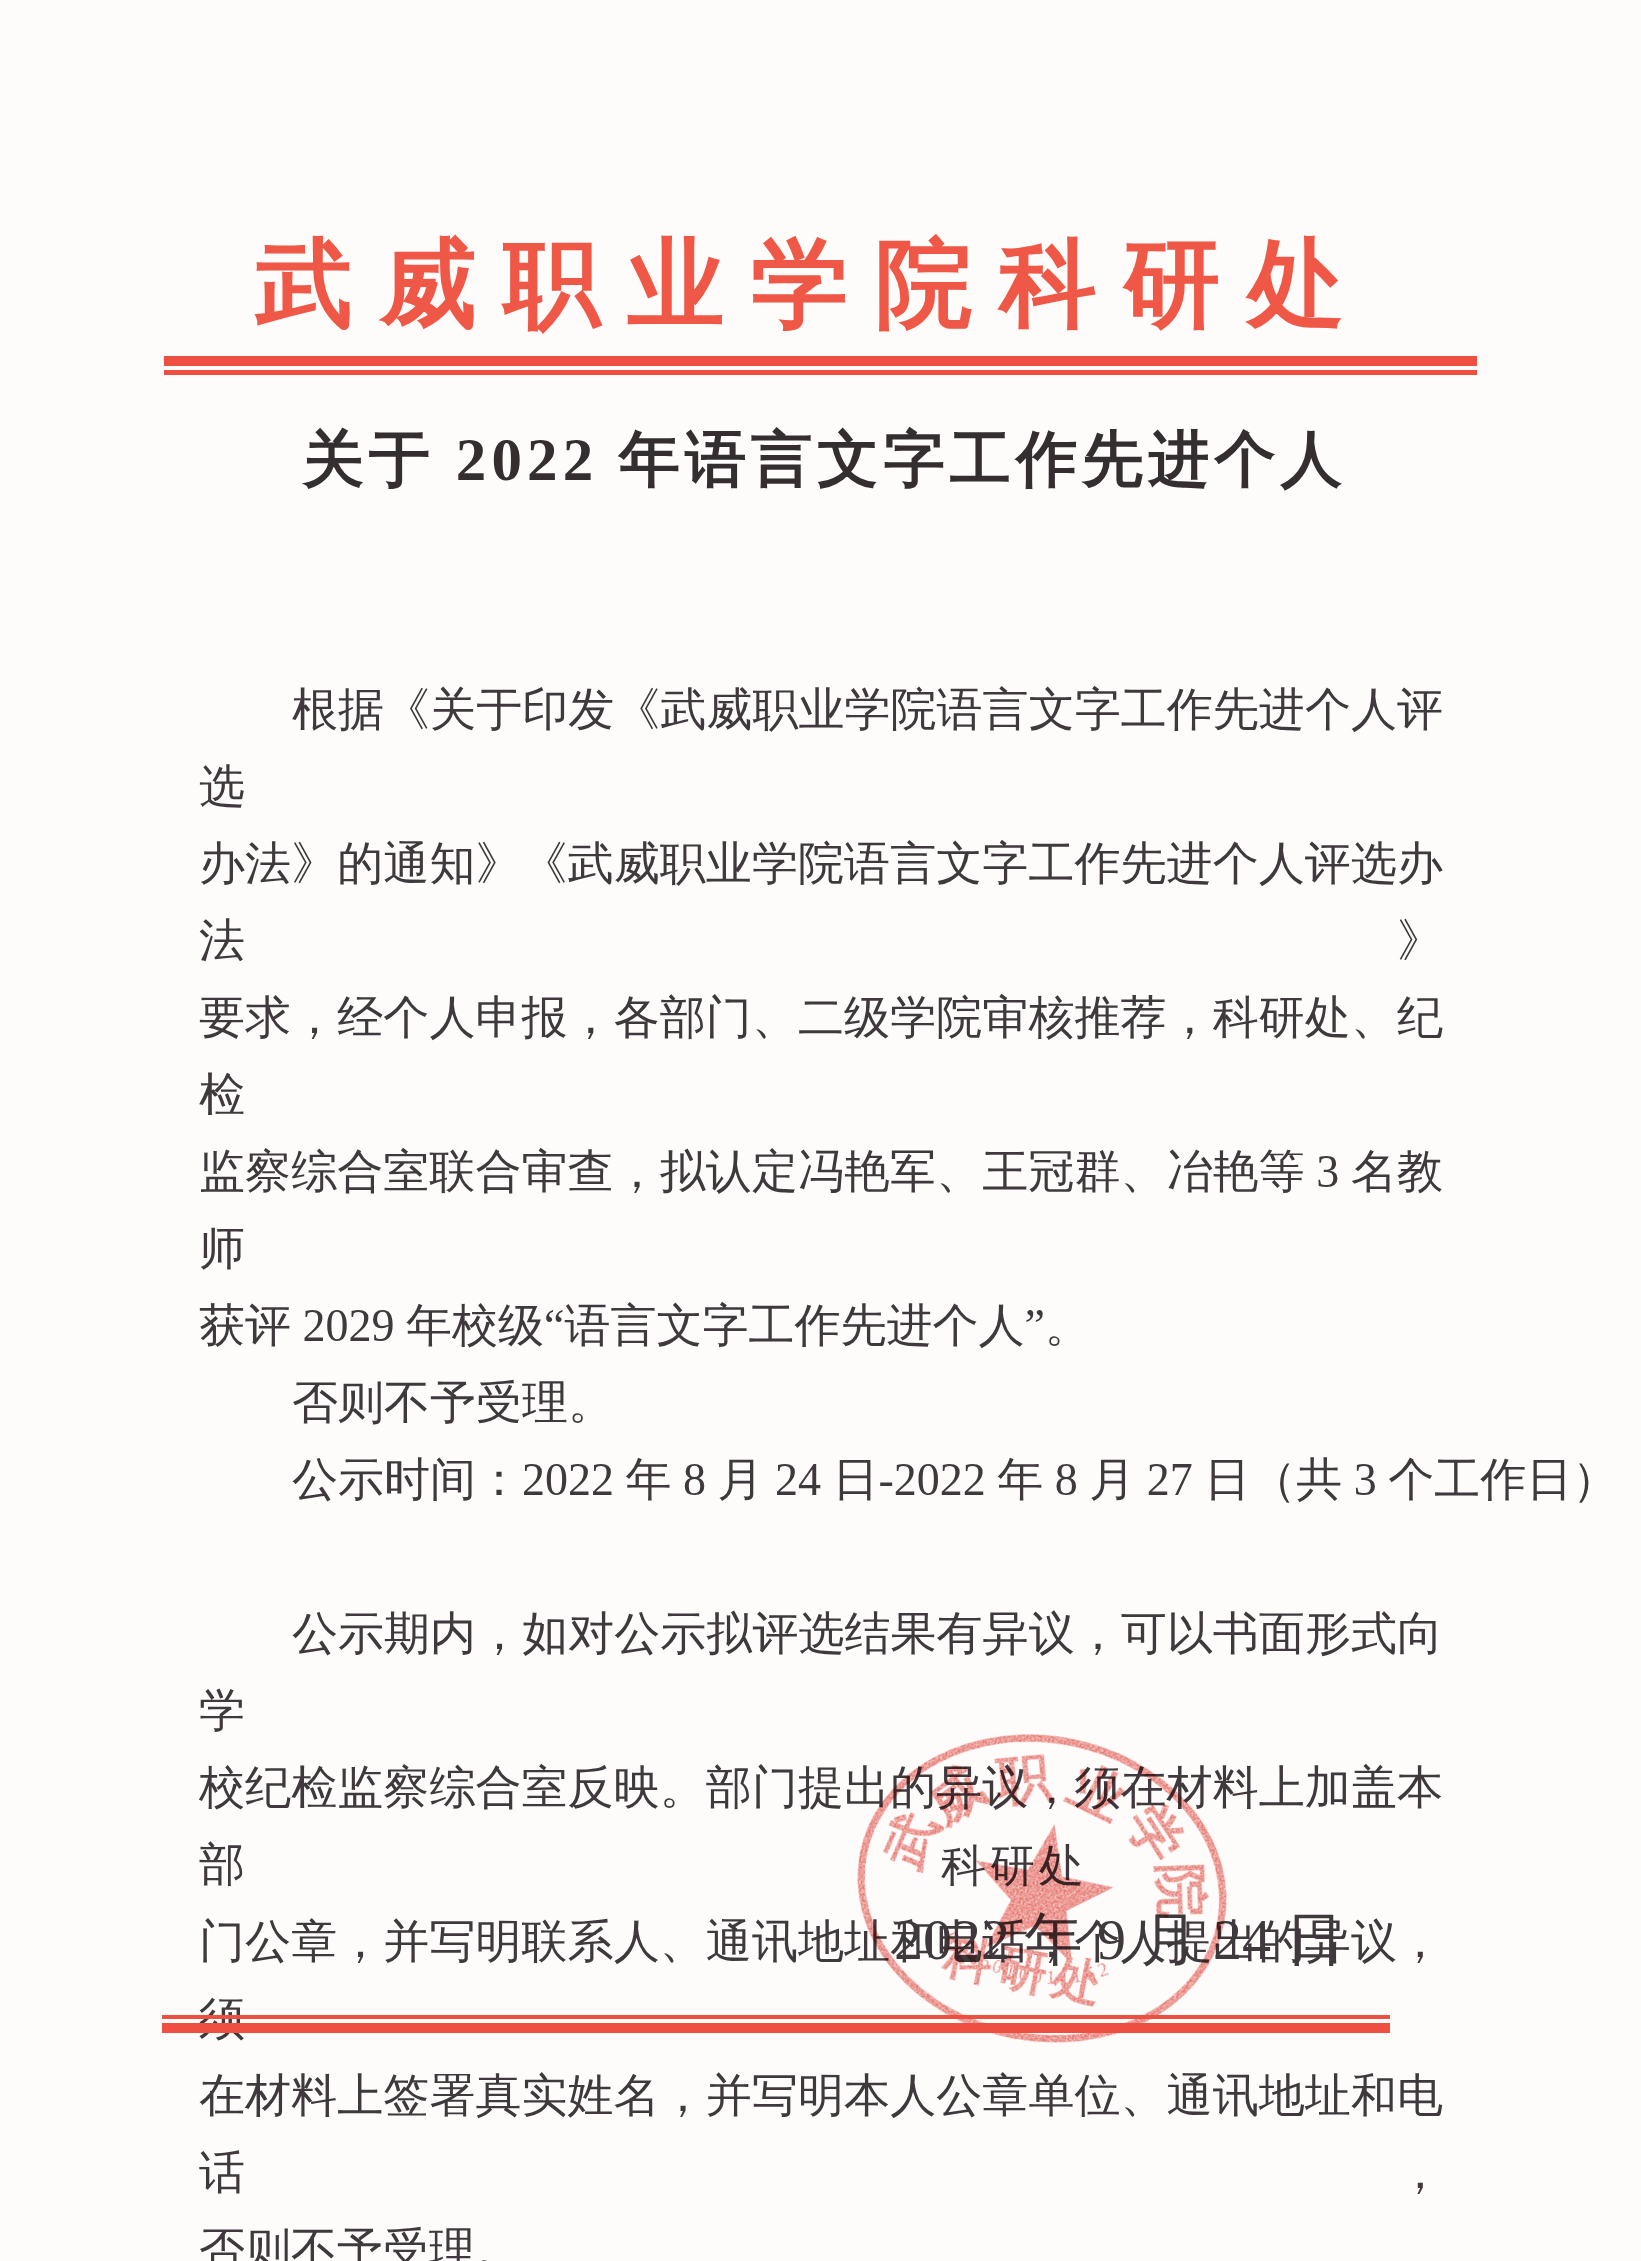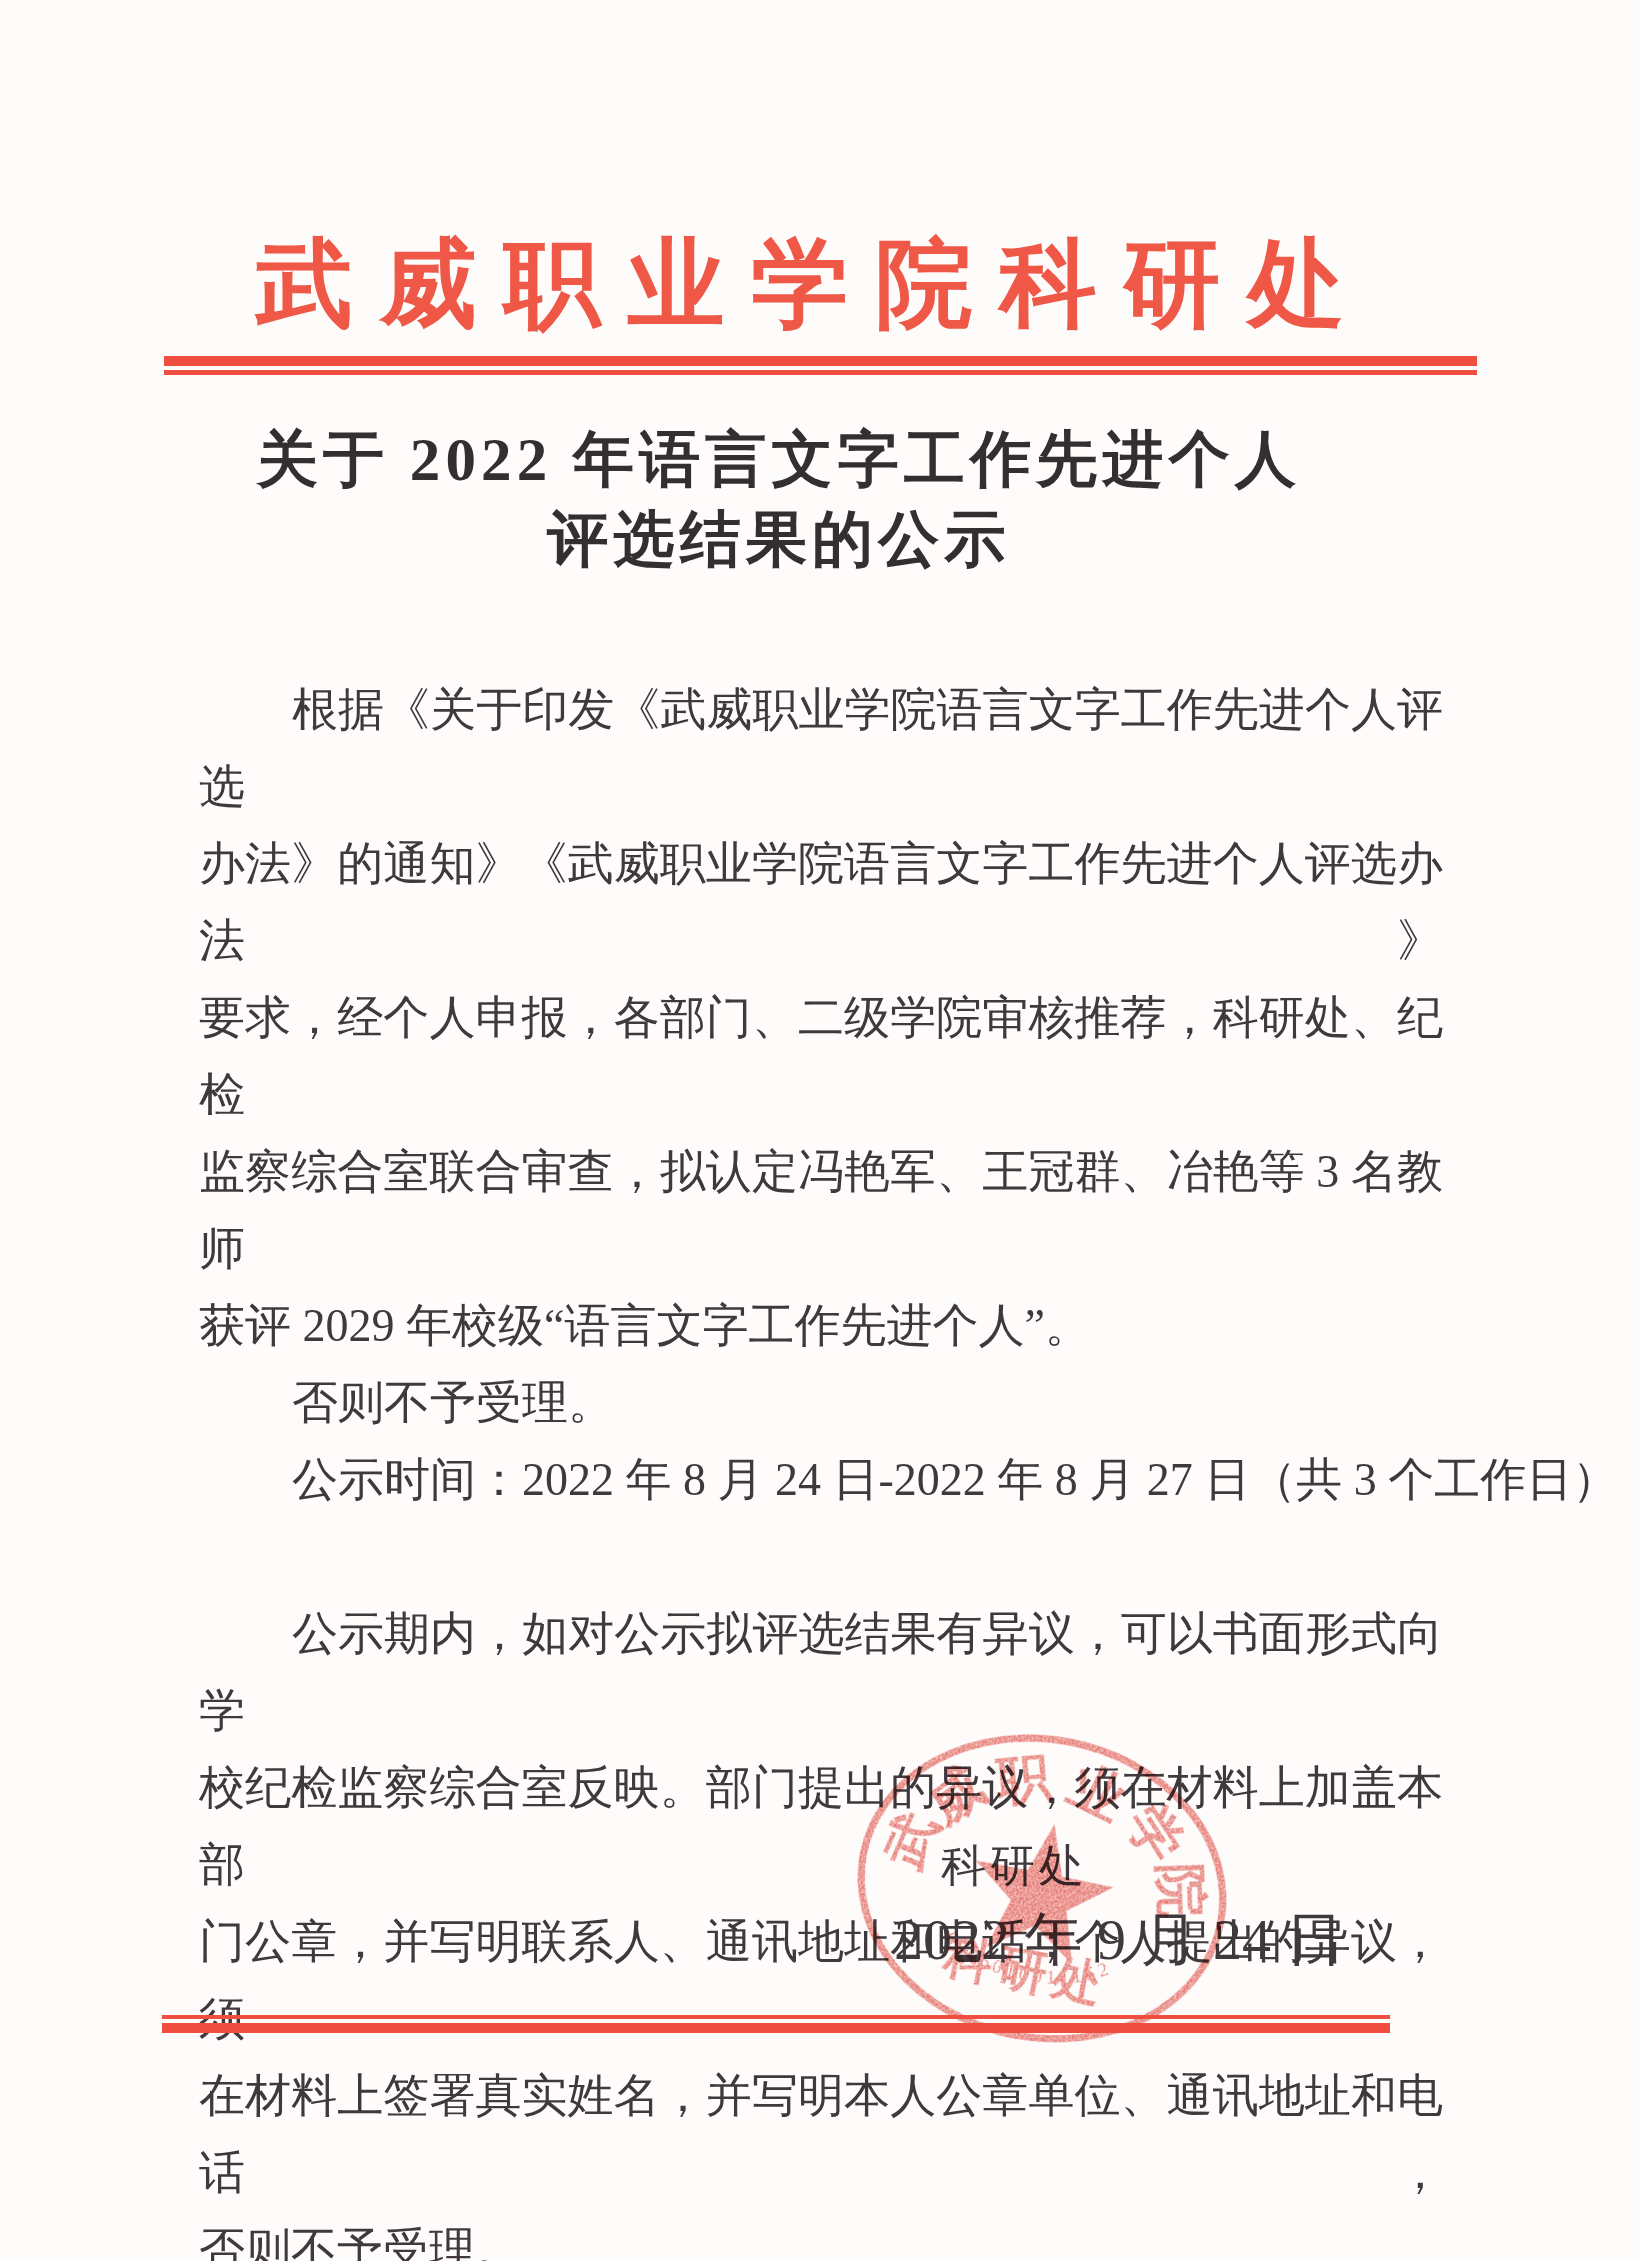--- a/index.html
+++ b/index.html
@@ -22,21 +22,21 @@
   }
   .rule{position:absolute;background:#ee4f40;}
   .rule-top-thick{left:164px;top:356px;width:1313px;height:9.7px;}
   .rule-top-thin{left:164px;top:370px;width:1313px;height:4.5px;}
   .rule-bottom-thin{left:162px;top:2015px;width:1228px;height:3.9px;}
   .rule-bottom-thick{left:162px;top:2023px;width:1228px;height:10.3px;}
   
   .doc-title{
     position:absolute;left:0;top:420px;width:1558px;
     text-align:center;color:#342e31;font-weight:bold;
-    font-size:61px;line-height:80px;letter-spacing:5.2px;
+    font-size:61px;line-height:80px;letter-spacing:5.2px;padding-left:46px;
   }
   
   .body-block{
     position:absolute;left:199px;top:671px;width:1244px;
     color:#3f383c;font-size:46px;line-height:77px;
   }
   .line{width:100%;}
   .full{text-align:justify;text-align-last:justify;}
   .part{text-align:left;white-space:nowrap;}
   .indent{text-indent:93px;}
@@ -64,21 +64,20 @@
 <body>
 
 <div class="page">
 
   <div class="letterhead">武威职业学院科研处</div>
   <div class="rule rule-top-thick"></div>
   <div class="rule rule-top-thin"></div>
 
   <div class="doc-title">
     <div>关于 2022 年语言文字工作先进个人</div>
-    <div>评选结果的公示</div>
   </div>
 
   <div class="body-block">
     <div class="line full indent">根据《关于印发《武威职业学院语言文字工作先进个人评选</div>
     <div class="line full">办法》的通知》《武威职业学院语言文字工作先进个人评选办法》</div>
     <div class="line full">要求，经个人申报，各部门、二级学院审核推荐，科研处、纪检</div>
     <div class="line full">监察综合室联合审查，拟认定冯艳军、王冠群、冶艳等 3 名教师</div>
     <div class="line part">获评 2029 年校级“语言文字工作先进个人”。</div>
     <div class="line part indent">否则不予受理。</div>
     <div class="line part indent">公示时间：2022 年 8 月 24 日-2022 年 8 月 27 日（共 3 个工作日）</div>

